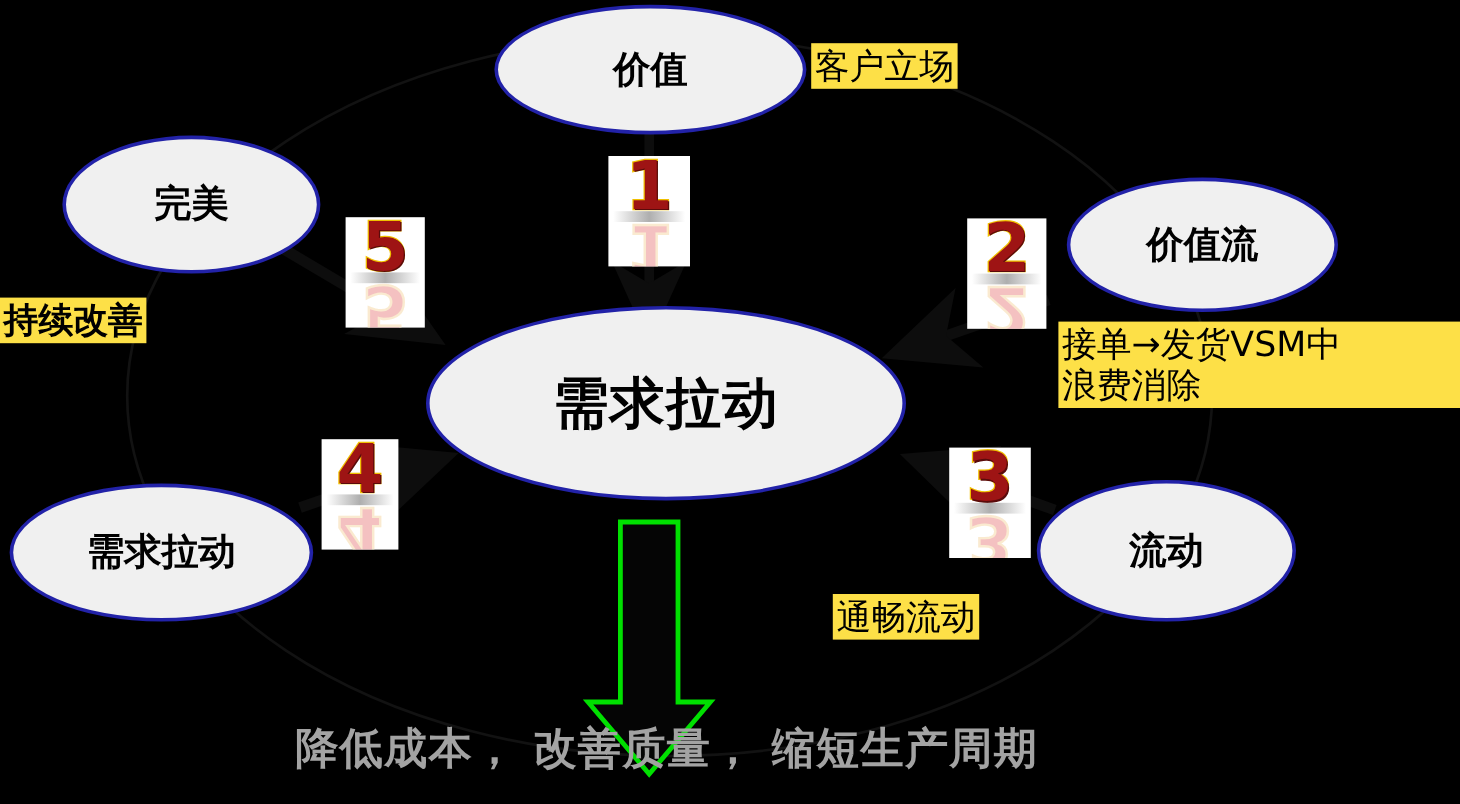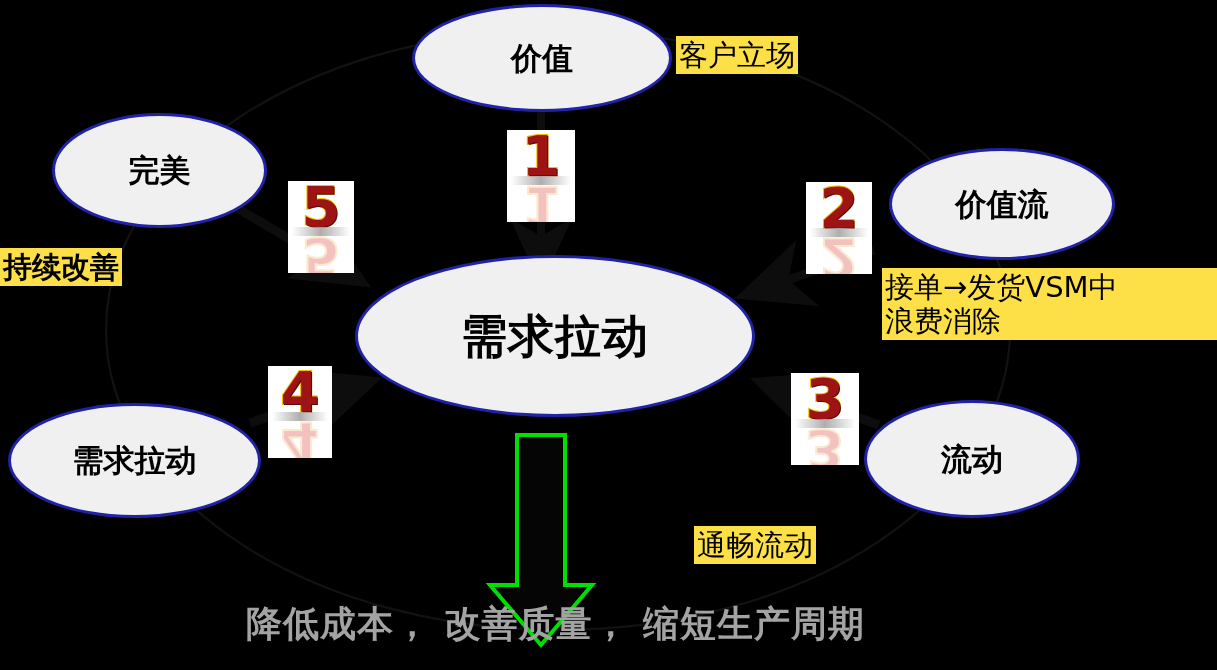--- a/index.html
+++ b/index.html
@@ -136,21 +136,21 @@
   </div>
 
   <div class="callout" style="left:676px;top:36px;">客户立场</div>
 
   <div class="callout" style="left:0px;top:248px;font-weight:bold;">持续改善</div>
 
   <div class="callout" style="left:882px;top:268px;width:335px;">接单→发货VSM中
 浪费消除</div>
 
 
-  <div class="callout" style="left:694px;top:495px;margin-top:31px;">通畅流动</div>
+  <div class="callout" style="left:694px;top:495px;">通畅流动</div>
 
   <div class="numbadge" style="left:507px;top:130px;width:68px;height:92px;">
     <span class="glyph">1</span>
     <span class="sheen"></span>
     <span class="refl">1</span>
   </div>
 
   <div class="numbadge" style="left:806px;top:182px;width:66px;height:92px;">
     <span class="glyph">2</span>
     <span class="sheen"></span>

